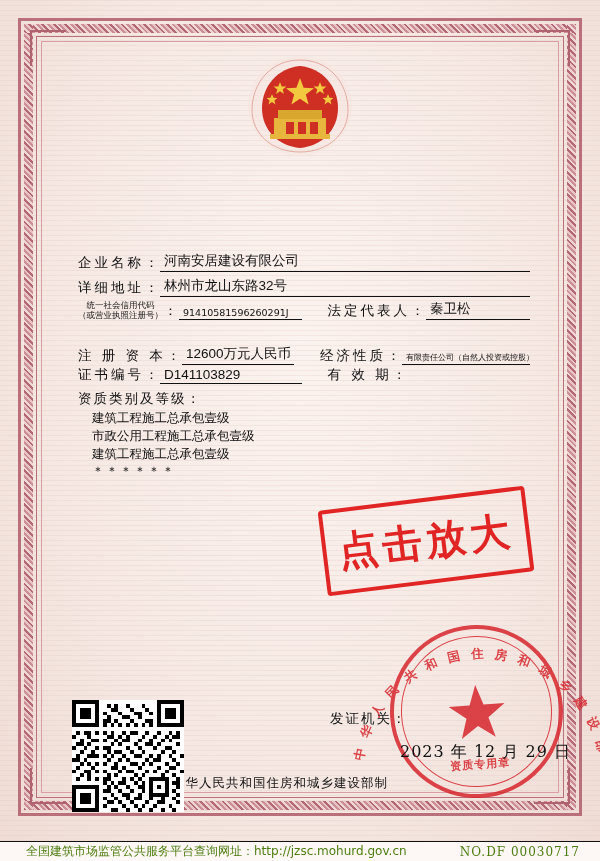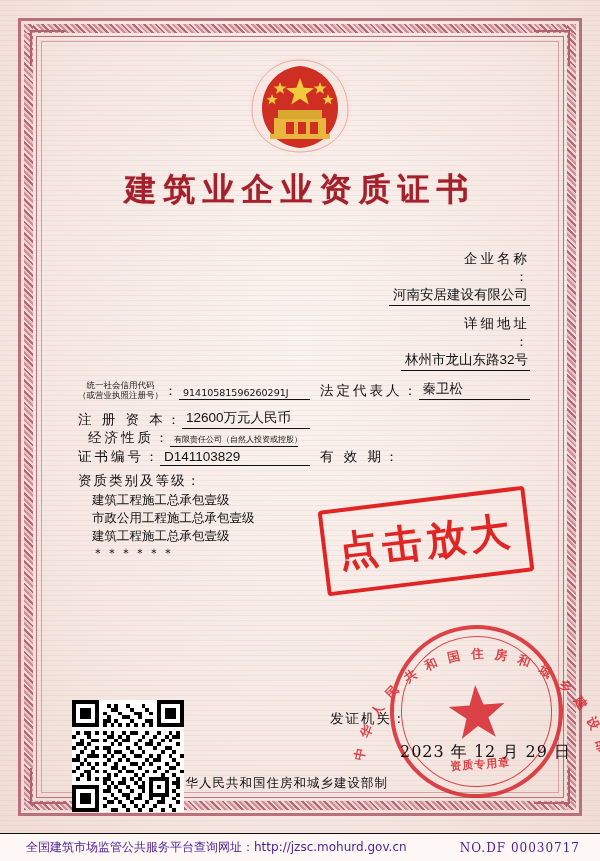--- a/index.html
+++ b/index.html
@@ -124,23 +124,22 @@
     position: absolute;
     left: 78px;
     top: 250px;
     width: 452px;
     font-size: 13px;
     color: #111;
   }
   .row {
     display: flex;
     align-items: flex-end;
-    margin-bottom: 9px;
+    margin-bottom: 3px;
     min-height: 22px;
-    flex-direction: column;
   }
   .label {
     flex: 0 0 auto;
     font-size: 13.5px;
     letter-spacing: 3px;
     color: #111;
     white-space: nowrap;
   }
   .label.sm {
     font-size: 8.5px;
@@ -162,21 +161,21 @@
     font-family: Liberation Sans, sans-serif;
     font-size: 13.5px;
   }
   .value.small {
     font-size: 9.5px;
   }
   .value.tiny {
     font-size: 8px;
   }
 
-  .col2 { display: flex; width: 452px; }
+  .col2 { display: flex; width: 452px; gap: 16px; }
   .col2 > .half { display: flex; align-items: flex-end; }
   .half.left { width: 232px; }
   .half.right { width: 220px; padding-left: 10px; box-sizing: border-box; }
 
   .qual-head {
     margin-top: 6px;
     font-size: 13.5px;
     letter-spacing: 2px;
     color: #111;
   }
@@ -300,29 +299,29 @@
     top: 700px;
     width: 112px;
     height: 112px;
     background: #fff;
   }
 
   
   .footer {
     position: absolute;
     left: 0; right: 0; bottom: 0;
-    height: 28px;
+    height: 20px;
     border-top: 1.5px solid #111;
     display: flex;
     align-items: center;
     justify-content: space-between;
     padding: 0 20px 0 26px;
     box-sizing: border-box;
     font-size: 12px;
-    color: #4c1d95;
+    color: #4d7c0f;
     background: #fdf8f6;
   }
   .footer .no {
     font-family: "DejaVu Serif", "Liberation Serif", serif;
     letter-spacing: 1px;
   }
 </style>
 </head>
 <body>
 
@@ -357,21 +356,20 @@
         <polygon fill="#f3c93f" points="56,26 59.6,35.8 70,36.2 61.8,42.6 64.7,52.6 56,46.7 47.3,52.6 50.2,42.6 42,36.2 52.4,35.8"></polygon>
 
         <polygon fill="#f3c93f" points="36,30 37.7,34.4 42.4,34.6 38.7,37.5 40,42 36,39.3 32,42 33.3,37.5 29.6,34.6 34.3,34.4"></polygon>
         <polygon fill="#f3c93f" points="28,42 29.5,45.8 33.5,46 30.4,48.5 31.5,52.4 28,50.1 24.5,52.4 25.6,48.5 22.5,46 26.5,45.8"></polygon>
         <polygon fill="#f3c93f" points="76,30 77.7,34.4 82.4,34.6 78.7,37.5 80,42 76,39.3 72,42 73.3,37.5 69.6,34.6 74.3,34.4"></polygon>
         <polygon fill="#f3c93f" points="84,42 85.5,45.8 89.5,46 86.4,48.5 87.5,52.4 84,50.1 80.5,52.4 81.6,48.5 78.5,46 82.5,45.8"></polygon>
       </svg>
     </div>
   </div>
 
-  <div class="title">建筑业企业资质证书</div>
 
   <div class="fields">
 
     <div class="row">
       <span class="label">企业名称</span>
       <span class="colon">：</span>
       <span class="value handwrite">河南安居建设有限公司</span>
     </div>
 
     <div class="row">
@@ -389,21 +387,21 @@
         <span class="colon">：</span>
         <span class="value small">91410581596260291J</span>
       </div>
       <div class="half right">
         <span class="label">法定代表人</span>
         <span class="colon">：</span>
         <span class="value handwrite">秦卫松</span>
       </div>
     </div>
 
-    <div class="col2" style="margin-top:9px;flex-direction:column;">
+    <div class="col2" style="margin-top:25px;">
       <div class="half left">
         <span class="label">注 册 资 本</span>
         <span class="colon">：</span>
         <span class="value handwrite">12600万元人民币</span>
       </div>
       <div class="half right">
         <span class="label">经济性质</span>
         <span class="colon">：</span>
         <span class="value tiny">有限责任公司（自然人投资或控股）</span>
       </div>

